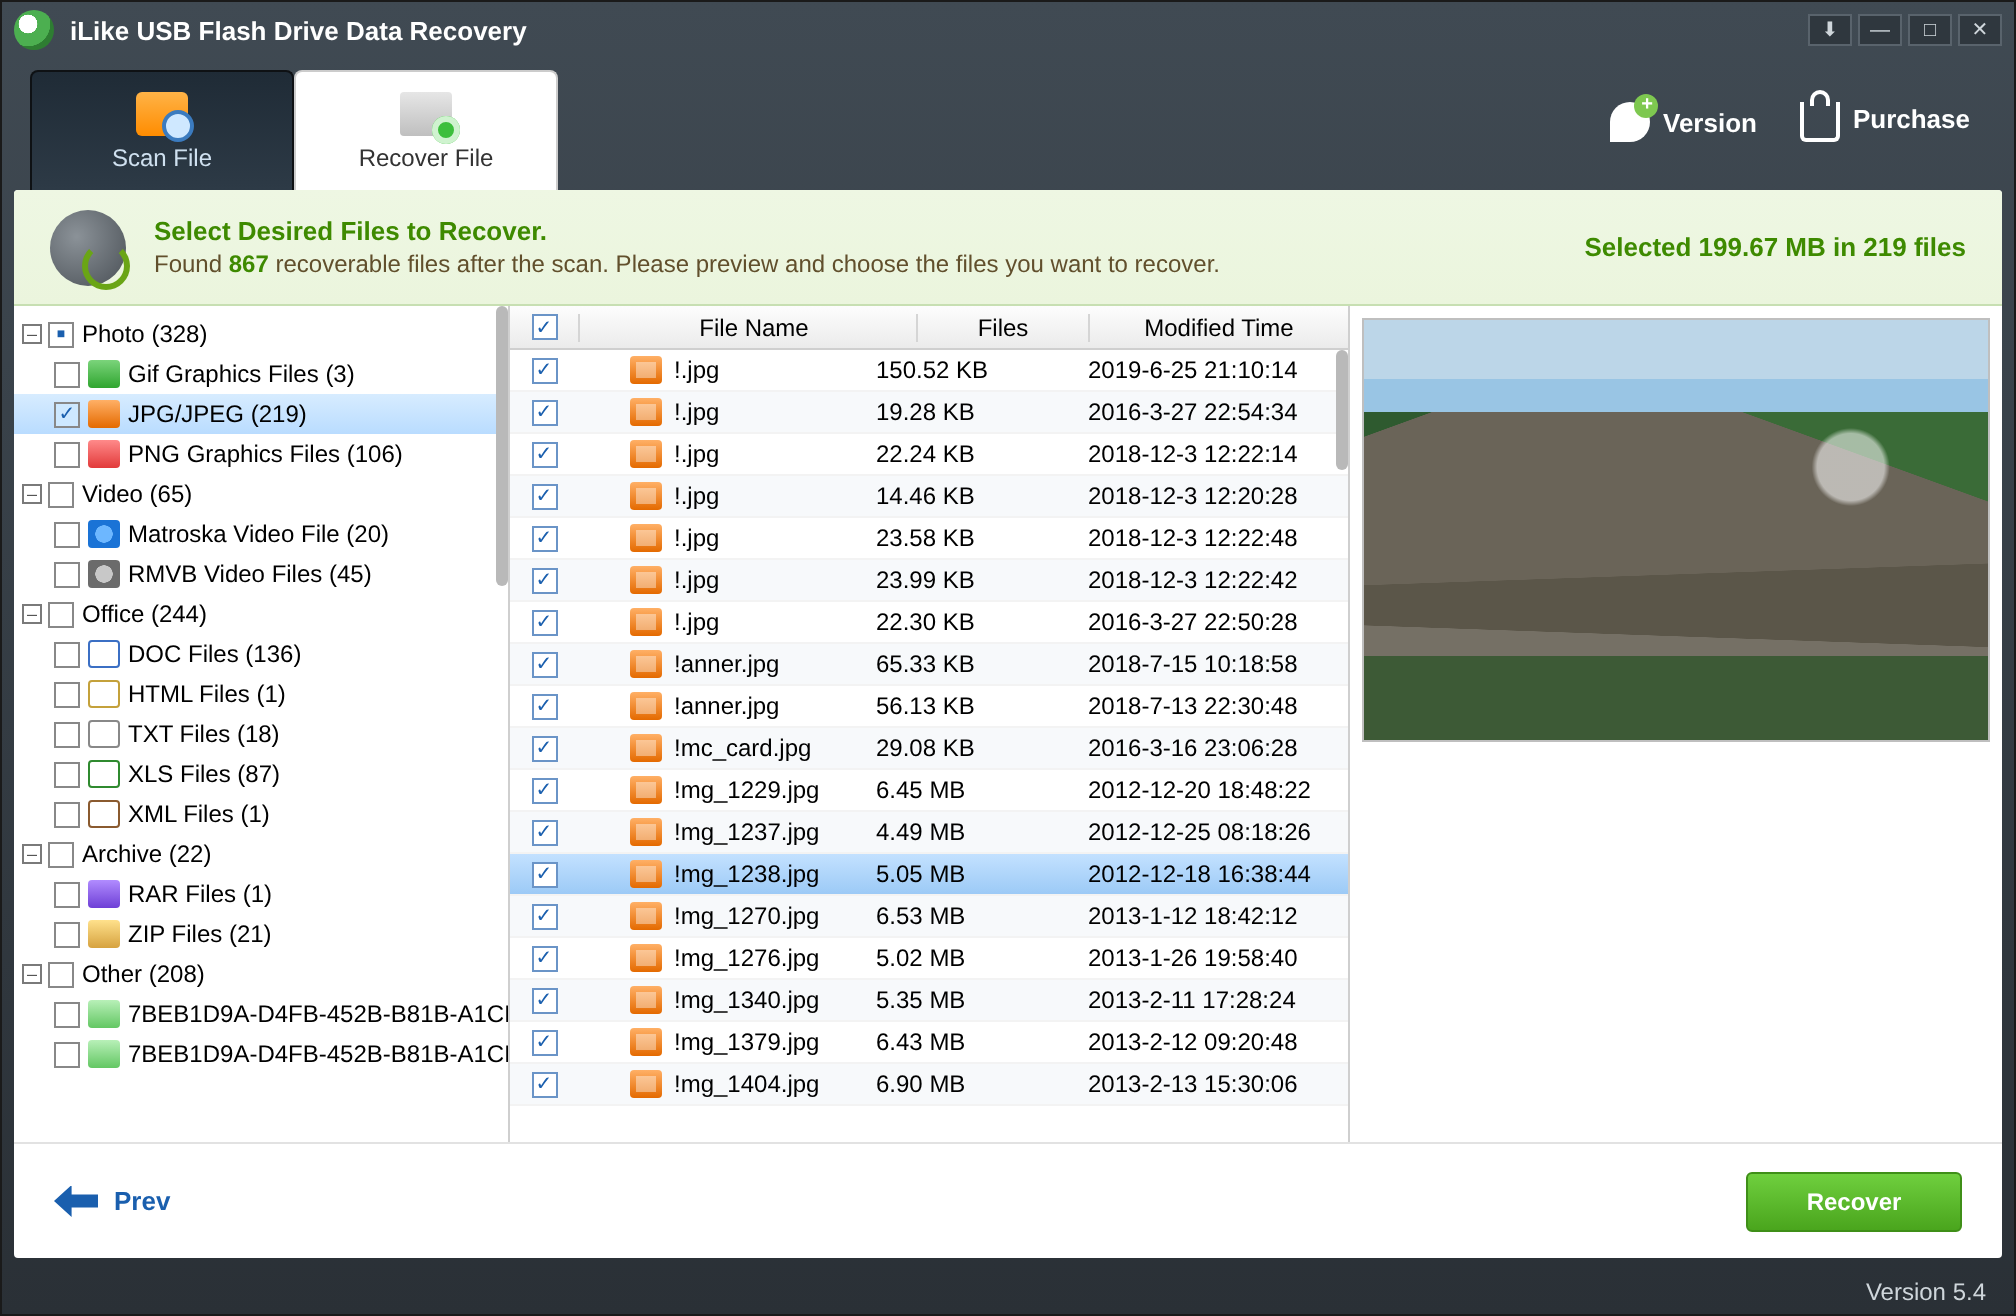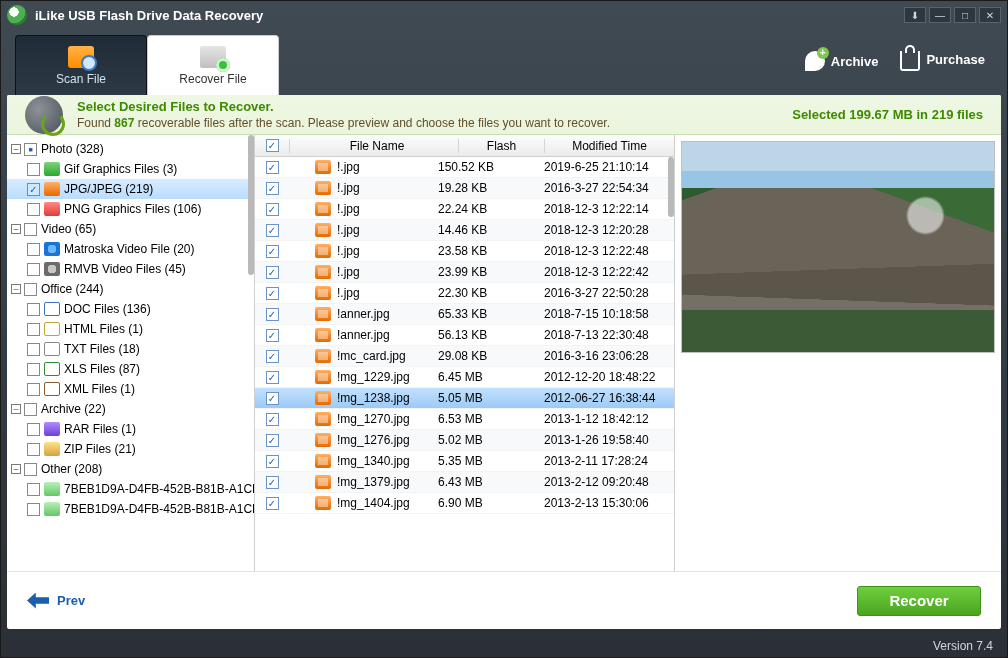--- a/index.html
+++ b/index.html
@@ -36,21 +36,21 @@
   .ic-reg { border-radius:50% 50% 50% 0; background:#fff; position:relative;}
   .ic-reg::after{content:"+"; position:absolute; right:-4px; top:-4px; width:12px;height:12px; background:#7ec850; border-radius:50%; color:#fff; font-size:10px; line-height:12px; text-align:center;}
   .ic-cart { border:2px solid #fff; border-top:none; border-radius:0 0 3px 3px; height:14px; margin-top:4px; position:relative;}
   .ic-cart::before{content:"";position:absolute;top:-6px;left:3px;right:3px;height:6px;border:2px solid #fff;border-bottom:none;border-radius:6px 6px 0 0;}
 
   
   .content { flex:1; background:#fff; margin:0 6px 6px; display:flex; flex-direction:column; border-radius:2px; overflow:hidden;}
 
   
   .banner {
-    height:40px;
+    height:58px;
     background: linear-gradient(#eef7e3,#ebf5dd);
     border-bottom:1px solid #c7dfb2;
     display:flex; align-items:center; padding:0 18px;
   }
   .banner .bicon { width:38px;height:38px;border-radius:50%;background:radial-gradient(circle at 35% 35%,#8b9298,#4a5056);position:relative;margin-right:14px;}
   .banner .bicon::after{content:"";position:absolute;right:-2px;bottom:-2px;width:18px;height:18px;border:3px solid #6aa516;border-top-color:transparent;border-radius:50%;}
   .banner .bt { font-size:13px; font-weight:bold; color:#3e8a00; }
   .banner .bd { font-size:12px; color:#614f2c; margin-top:2px; }
   .banner .bd b { color:#3e8a00; }
   .banner .right { margin-left:auto; color:#3e8a00; font-weight:bold; font-size:13px; }
@@ -120,21 +120,21 @@
       linear-gradient(182deg,#5b5649 62% 74%, transparent 74.1%),
       linear-gradient(#3c6e38,#2f5a2d 40%,#466a3b 41% 58%,#757065 58% 80%,#3d5a36 80%);
     border:1px solid #bfbfbf;
   }
 
   
   .footer { height:58px; display:flex; align-items:center; padding:1px 20px; border-top:1px solid #e2e2e2;}
   .prev { display:flex; align-items:center; color:#1a5fae; font-size:13px; font-weight:bold; cursor:pointer;}
   .prev .ar { width:22px;height:16px;background:#1a5fae;margin-right:8px;clip-path:polygon(0 50%,40% 0,40% 30%,100% 30%,100% 70%,40% 70%,40% 100%);}
   .footer .spacer{flex:1;}
-  .recover { width:124px;height:30px;background:linear-gradient(#6fcf3e,#4aa51d);border:1px solid #3f8f18;border-radius:3px;color:#fff;font-size:15px;font-weight:bold;cursor:pointer;}
+  .recover { width:108px;height:30px;background:linear-gradient(#6fcf3e,#4aa51d);border:1px solid #3f8f18;border-radius:3px;color:#fff;font-size:12px;font-weight:bold;cursor:pointer;}
   .version { text-align:right; font-size:12px; color:#cfd6db; padding:4px 14px 4px 0;}
 </style>
 </head>
 <body>
 
 <div class="window">
 
   <div class="titlebar">
     <div class="logo"></div>
     <div class="title">iLike USB Flash Drive Data Recovery</div>
@@ -149,21 +149,21 @@
       <div class="ti folder-mag"></div>
       <span>Scan File</span>
     </div>
     <div class="tab active">
       <div class="ti doc-rec"></div>
       <span>Recover File</span>
     </div>
     <div class="spacer"></div>
     <div class="topbtn">
       <div class="ic ic-reg"></div>
-      <span>Archive</span>
+      <span>Version</span>
     </div>
     <div class="topbtn">
       <div class="ic ic-cart"></div>
       <span>Purchase</span>
     </div>
   </div>
 
   <div class="content">
 
     <div class="banner">
@@ -278,21 +278,21 @@
         </div>
 
       <div class="mid">
         <div class="thead">
           <div class="cchk">
             <div class="cb" style="width:13px;height:13px;border:1px solid #6a94c7;background:#fff;display:flex;align-items:center;justify-content:center;">
                 <span style="font-size:10px;color:#1a5fae;">✓</span>
               </div>
           </div>
           <div class="cname">File Name</div>
-          <div class="csize">Flash</div>
+          <div class="csize">Files</div>
           <div class="ctime">Modified Time</div>
         </div>
         <div class="tbody" id="tbody">
             <div class="row">
               <div class="cchk">
                 <div class="cb"></div>
               </div>
               <div class="cname">
                 <span class="rfic"></span>
                 <span>!.jpg</span>
@@ -403,30 +403,41 @@
               <div class="cchk">
                 <div class="cb"></div>
               </div>
               <div class="cname">
                 <span class="rfic"></span>
                 <span>!mg_1229.jpg</span>
               </div>
               <div class="csize">6.45 MB</div>
               <div class="ctime">2012-12-20 18:48:22</div>
             </div>
+            <div class="row">
+              <div class="cchk">
+                <div class="cb"></div>
+              </div>
+              <div class="cname">
+                <span class="rfic"></span>
+                <span>!mg_1237.jpg</span>
+              </div>
+              <div class="csize">4.49 MB</div>
+              <div class="ctime">2012-12-25 08:18:26</div>
+            </div>
             <div class="row sel">
               <div class="cchk">
                 <div class="cb"></div>
               </div>
               <div class="cname">
                 <span class="rfic"></span>
                 <span>!mg_1238.jpg</span>
               </div>
               <div class="csize">5.05 MB</div>
-              <div class="ctime">2012-06-27 16:38:44</div>
+              <div class="ctime">2012-12-18 16:38:44</div>
             </div>
             <div class="row">
               <div class="cchk">
                 <div class="cb"></div>
               </div>
               <div class="cname">
                 <span class="rfic"></span>
                 <span>!mg_1270.jpg</span>
               </div>
               <div class="csize">6.53 MB</div>
@@ -489,14 +500,14 @@
       <div class="prev">
         <div class="ar"></div>
         <span>Prev</span>
       </div>
       <div class="spacer"></div>
       <button class="recover">Recover</button>
     </div>
 
   </div>
 
-  <div class="version">Version 7.4</div>
+  <div class="version">Version 5.4</div>
 </div>
 
 </body></html>

